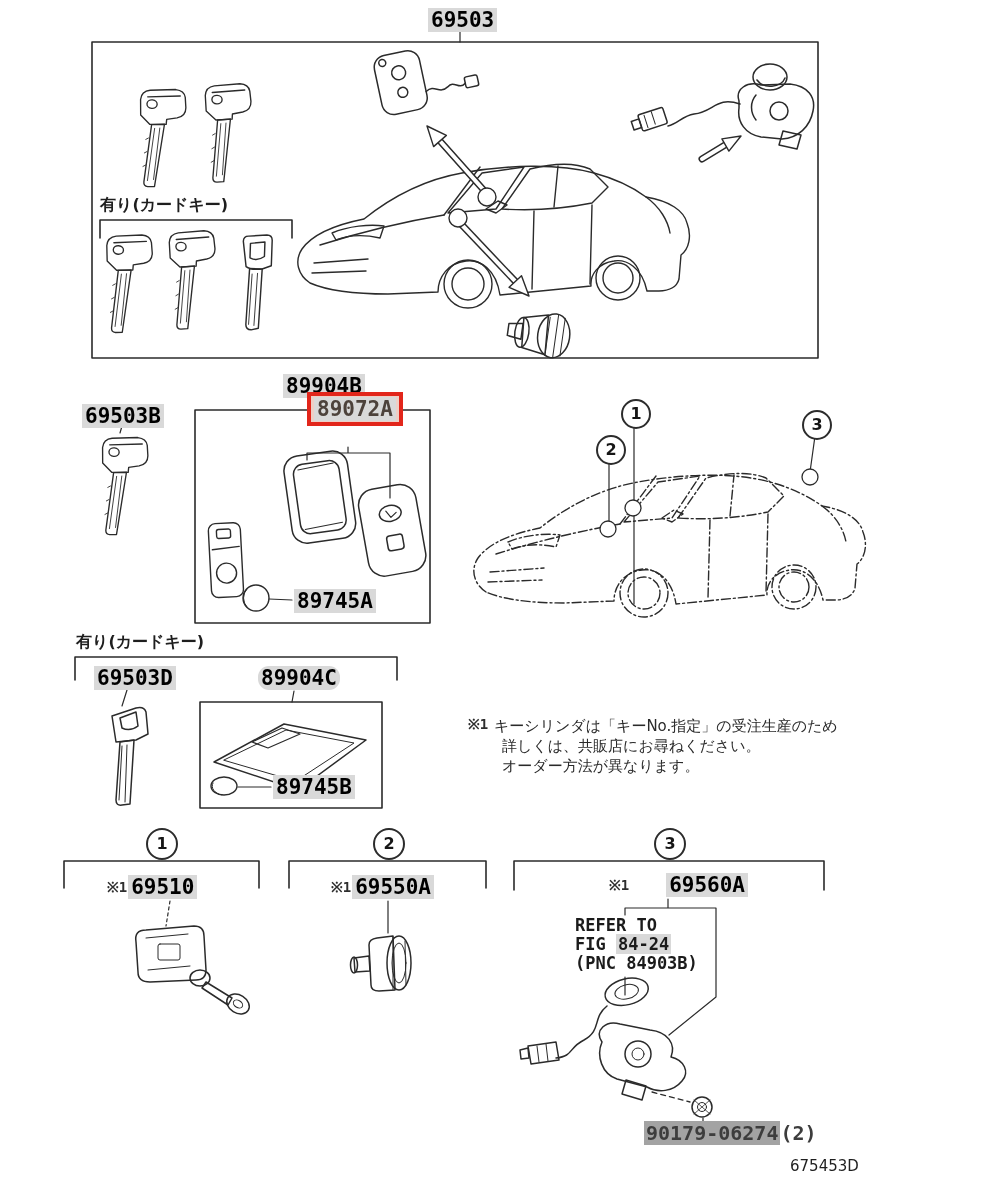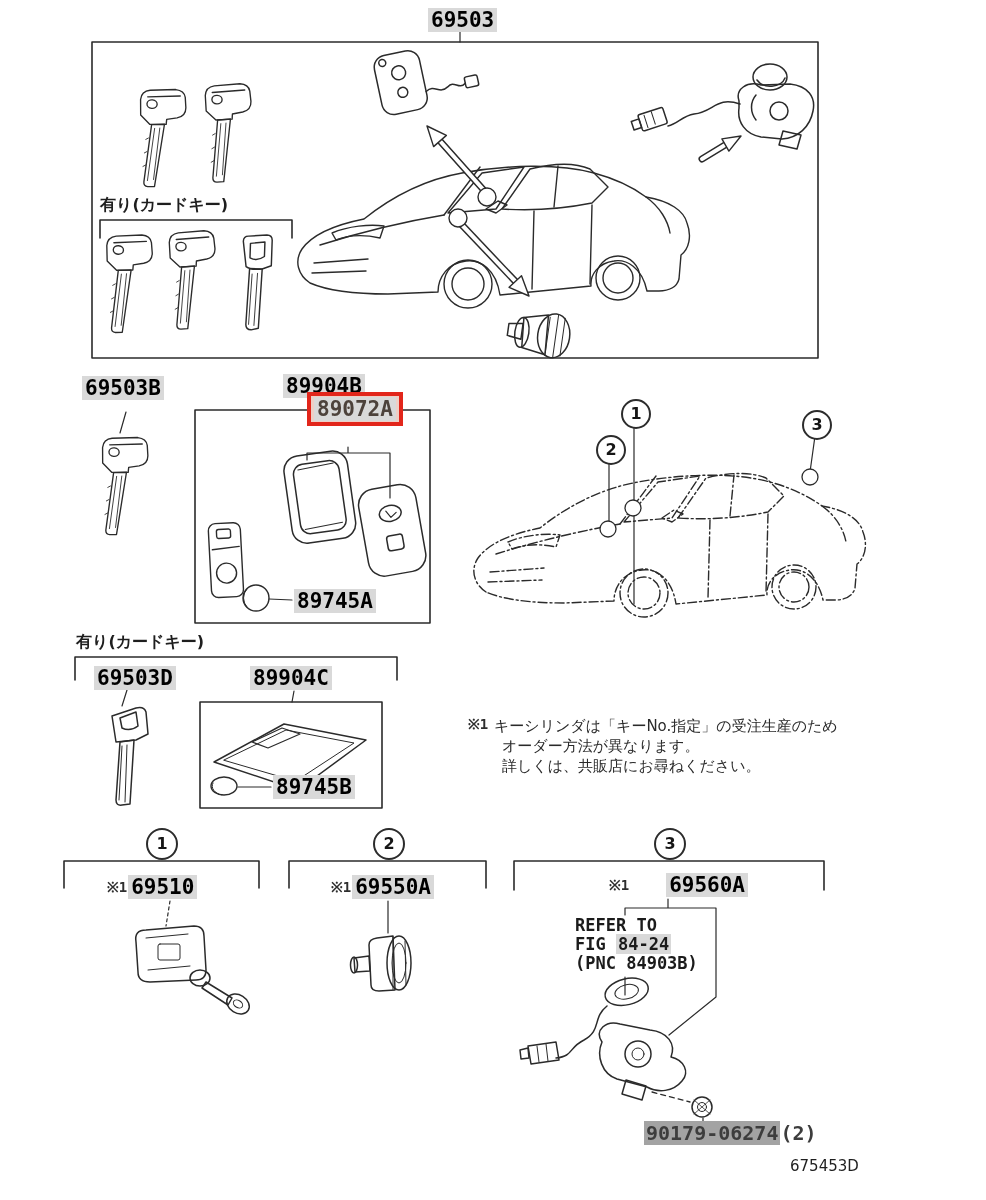--- a/index.html
+++ b/index.html
@@ -270,42 +270,42 @@
     <path d="M694,1100 L710,1114 M694,1114 L710,1100" stroke-width="0.8"></path>
     <path d="M703,1118 L703,1124" stroke-width="1.2"></path>
   </g>
 
   <path d="M316,397 L312,410" fill="none" stroke="#2b2b2b" stroke-width="0"></path>
 </svg>
 
 <div class="abs plabel" style="left:428px;top:8px;">69503</div>
 <div class="abs jp-label" style="left:100px;top:195px;">有り(カードキー)</div>
 
-<div class="abs plabel" style="left:82px;top:376px;">69503B</div>
+<div class="abs plabel" style="left:82px;top:404px;">69503B</div>
 <div class="abs plabel" style="left:283px;top:374px;">89904B</div>
 
 <div class="abs redbox" style="left:307px;top:392px;">
   <span class="plabel">89072A</span>
 </div>
 
 <div class="abs plabel" style="left:294px;top:589px;">89745A</div>
 
 <div class="abs jp-label" style="left:76px;top:632px;">有り(カードキー)</div>
 <div class="abs plabel" style="left:94px;top:666px;">69503D</div>
-<div class="abs plabel" style="left:250px;top:666px;">89904C</div>
+<div class="abs plabel" style="left:258px;top:666px;border-radius:11px;">89904C</div>
 <div class="abs plabel" style="left:273px;top:775px;">89745B</div>
 
 <div class="abs cnum" style="left:621px;top:399px;">1</div>
 <div class="abs cnum" style="left:596px;top:435px;">2</div>
 <div class="abs cnum" style="left:802px;top:410px;">3</div>
 
 <div class="abs note-block" style="left:468px;top:714px;">
   <div class="note-line"><span class="refmark">※1</span> <span>キーシリンダは「キーNo.指定」の受注生産のため</span></div>
+  <div class="note-line note-indent">詳しくは、共販店にお尋ねください。</div>
   <div class="note-line note-indent">オーダー方法が異なります。</div>
-  <div class="note-line note-indent">詳しくは、共販店にお尋ねください。</div>
 </div>
 
 <div class="abs cnum" style="left:146px;top:828px;width:28px;height:28px;line-height:28px;">1</div>
 <div class="abs cnum" style="left:373px;top:828px;width:28px;height:28px;line-height:28px;">2</div>
 <div class="abs cnum" style="left:654px;top:828px;width:28px;height:28px;line-height:28px;">3</div>
 
 <div class="abs" style="left:107px;top:875px;">
   <span class="refmark">※1</span><span class="plabel" style="position:static;display:inline-block;">69510</span>
 </div>
 <div class="abs" style="left:331px;top:875px;">

